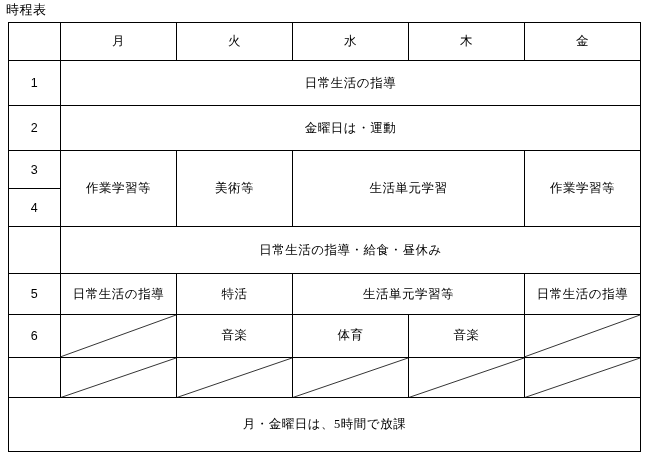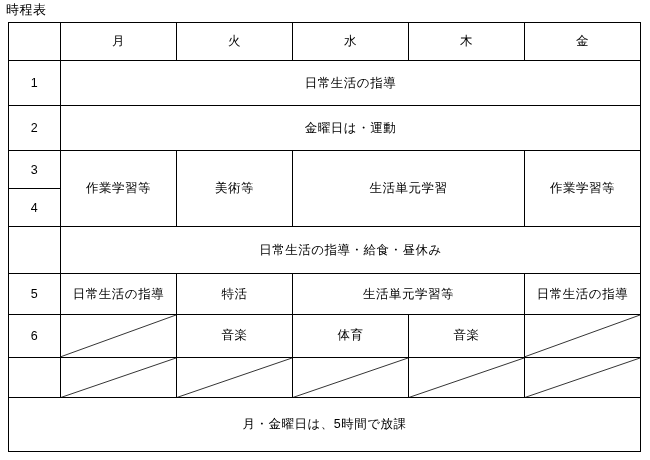--- a/index.html
+++ b/index.html
@@ -167,18 +167,18 @@
               <line x1="0" y1="100" x2="100" y2="0" stroke="#000000" stroke-width="0.8" vector-effect="non-scaling-stroke"></line>
             </svg>
         </td>
         <td class="slash">
           <svg viewBox="0 0 100 100" preserveAspectRatio="none">
               <line x1="0" y1="100" x2="100" y2="0" stroke="#000000" stroke-width="0.8" vector-effect="non-scaling-stroke"></line>
             </svg>
         </td>
       </tr>
 
-      <tr style="height:48px;">
+      <tr style="height:48px;font-family:Liberation Serif, serif;">
         <td colspan="6">月・金曜日は、5時間で放課</td>
       </tr>
     </tbody>
   </table>
 </div>
 
 </body></html>

